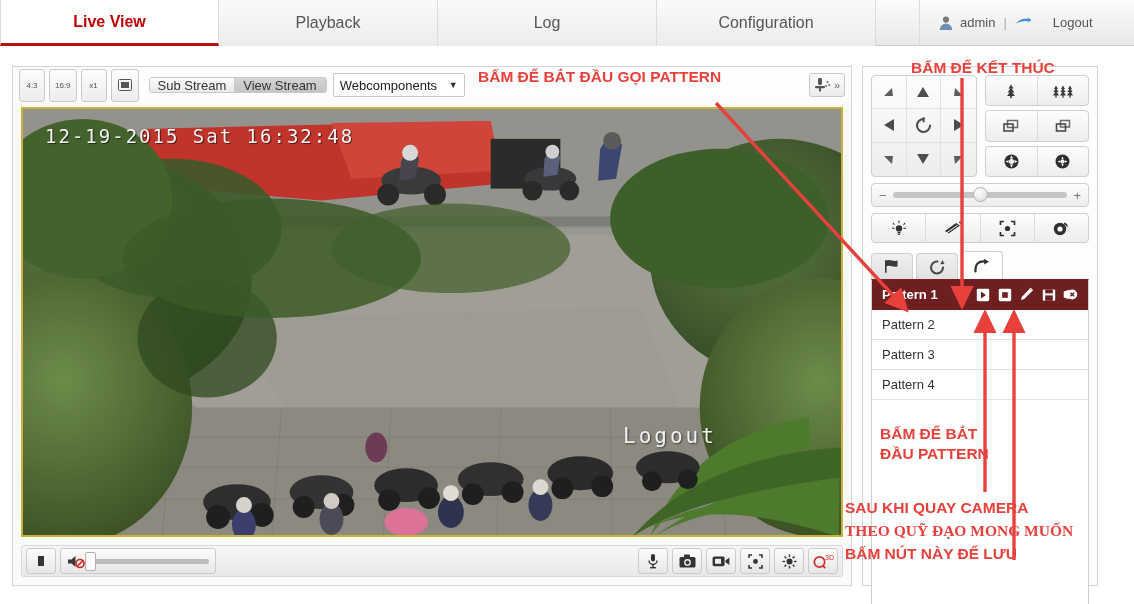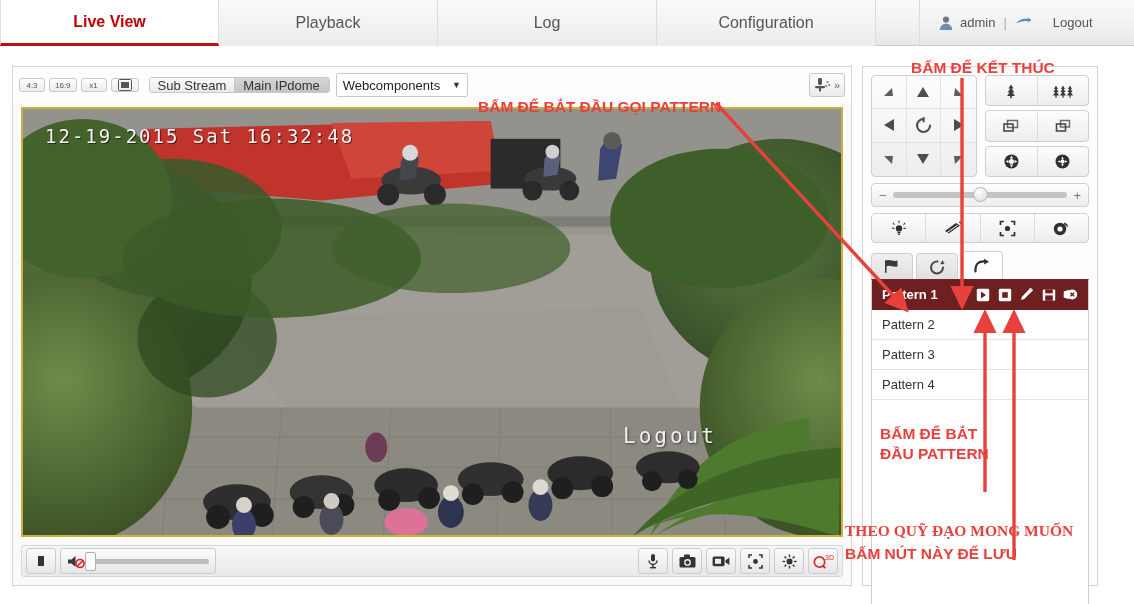--- a/index.html
+++ b/index.html
@@ -51,21 +51,21 @@
     width: 840px; height: 520px;
     background: #fafafa;
     border: 1px solid #d4d4d4;
   }
   .streambar {
     position: absolute; left: 0; top: 0; width: 838px; height: 36px;
     display: flex; align-items: center; padding: 0 6px; gap: 4px;
     background: #fdfdfd;
   }
   .sqbtn {
-    height: 14px; min-width: 26px; padding: 4px 5px;
+    height: 33px; min-width: 26px; padding: 4px 5px;
     border: 1px solid #c9c9c9; border-radius: 3px;
     background: linear-gradient(to bottom,#fdfdfd,#ececec);
     display: flex; align-items: center; justify-content: center;
     font-size: 8px; color: #555; cursor: pointer; user-select:none;
   }
   .sqbtn.icon-only { min-width: 28px; }
   .streamgrp { display: flex; margin-left: 6px; border:1px solid #c9c9c9; border-radius:3px; overflow:hidden; height:16px; }
   .streamgrp div {
     padding: 0 8px; display:flex; align-items:center;
     font-size: 13px; color:#333; cursor:pointer; user-select:none;
@@ -264,21 +264,21 @@
                 <rect x="0.5" y="0.5" width="13" height="11" rx="1" fill="none" stroke="#555"></rect>
                 <rect x="3" y="3" width="8" height="6" fill="#555"></rect>
               </svg>
           </span>
         </div>
         <div class="streamgrp">
           <div>
             <span>Sub Stream</span>
           </div>
           <div class="sel">
-            <span>Main IPdome</span>
+            <span>View Stream</span>
           </div>
         </div>
         <div class="plugsel">
           <span>Webcomponents</span>
           <span class="caret">▼</span>
         </div>
         <div class="ptztoggle">
           <span class="ico">
             <svg width="17" height="16" viewBox="0 0 17 16">
               <rect x="4" y="1" width="4" height="7" rx="1.4" fill="#555"></rect>
@@ -727,20 +727,21 @@
 
     <line x1="716" y1="103" x2="900" y2="303" stroke="#e8413c" stroke-width="3.4" marker-end="url(#ah)"></line>
 
     <line x1="962" y1="78" x2="962" y2="297" stroke="#e8413c" stroke-width="3.4" marker-end="url(#ah)"></line>
 
     <line x1="985" y1="492" x2="985" y2="322" stroke="#e8413c" stroke-width="3.4" marker-end="url(#ah)"></line>
 
     <line x1="1014" y1="560" x2="1014" y2="322" stroke="#e8413c" stroke-width="3.4" marker-end="url(#ah)"></line>
   </svg>
 
-  <div class="anno" style="left:478px; top:97px;">BẤM ĐỂ BẮT ĐẦU GỌI PATTERN</div>
+  <div class="anno" style="left:478px; top:67px;">BẤM ĐỂ BẮT ĐẦU GỌI PATTERN</div>
   <div class="anno" style="left:911px; top:58px;">BẤM ĐỂ KẾT THÚC</div>
   <div class="anno" style="left:880px; top:424px;">BẤM ĐỂ BẮT</div>
   <div class="anno" style="left:880px; top:444px;">ĐẦU PATTERN</div>
+  <div class="anno" style="left:845px; top:498px;">SAU KHI QUAY CAMERA</div>
   <div class="anno" style="left:845px; top:521px;font-family:Liberation Serif, serif;">THEO QUỸ ĐẠO MONG MUỐN</div>
   <div class="anno" style="left:845px; top:544px;">BẤM NÚT NÀY ĐỂ LƯU</div>
 
 </div>
 
 </body></html>

